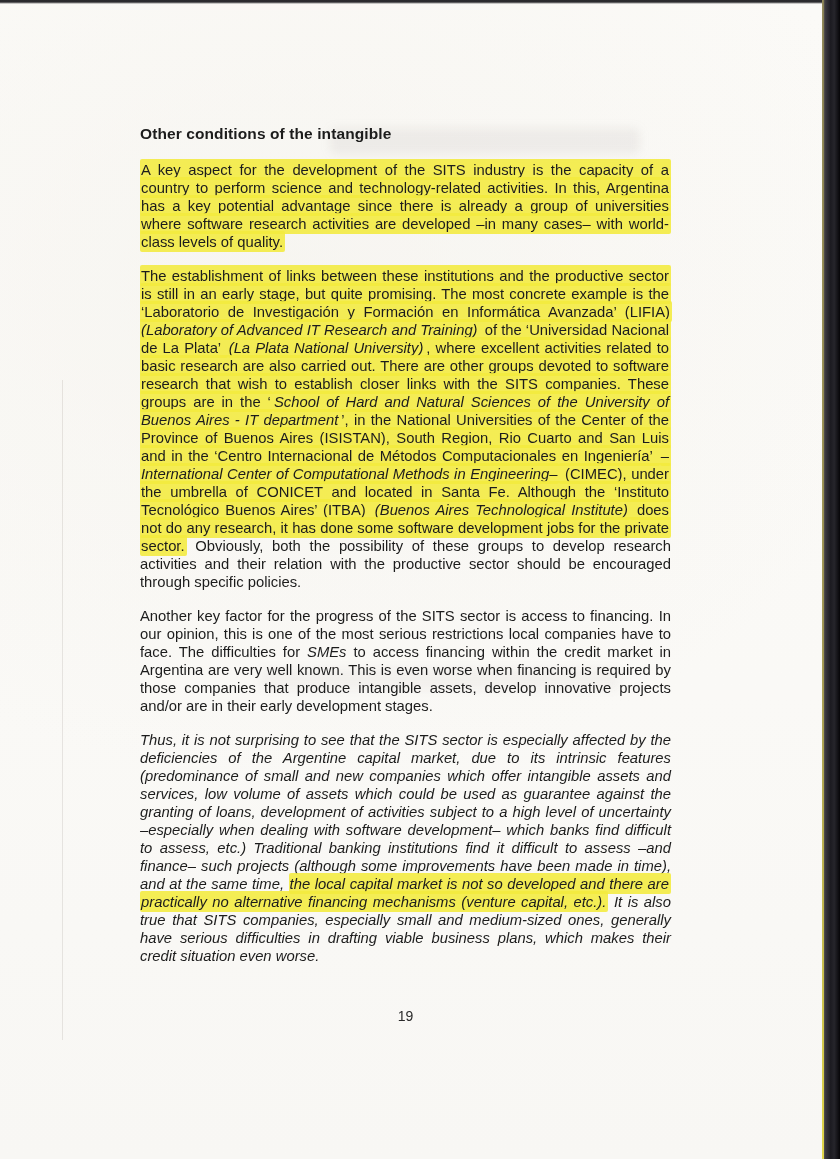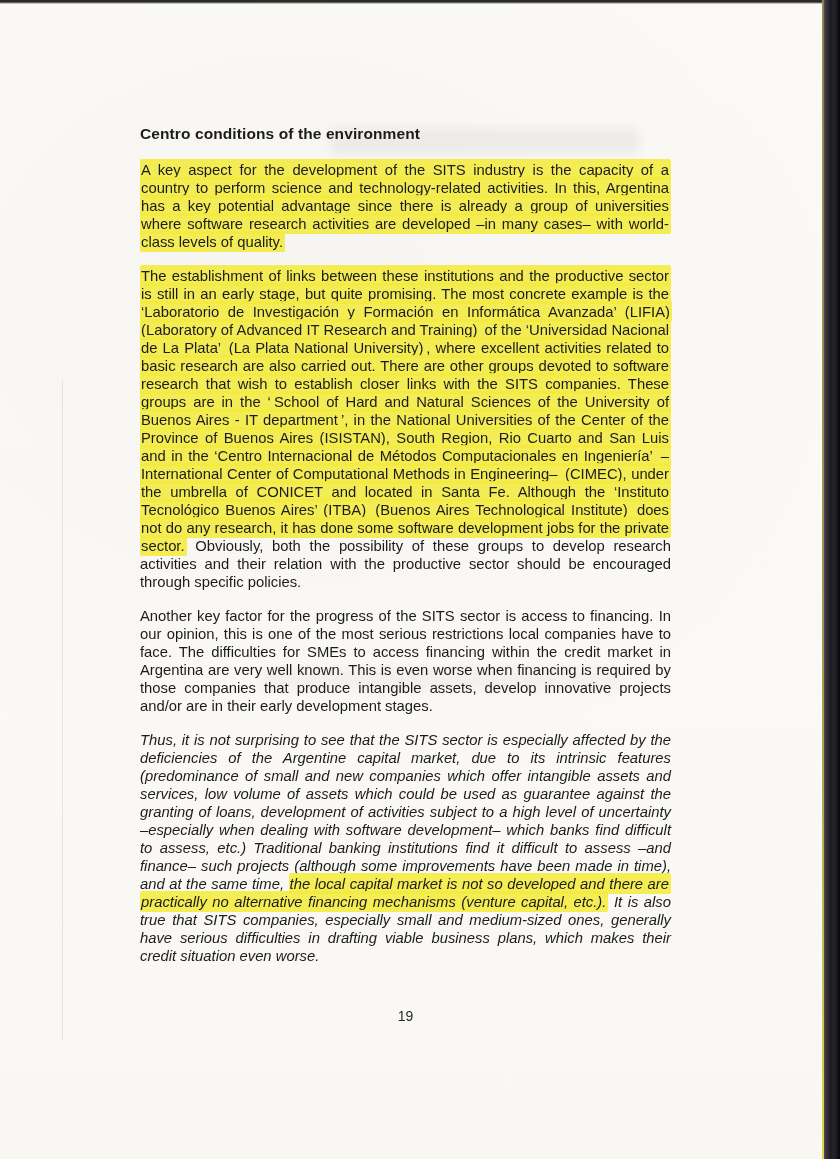--- a/index.html
+++ b/index.html
@@ -54,37 +54,37 @@
   }
   .para:last-child { margin-bottom: 0; font-style: italic; }
   mark {
     background: rgba(243,235,62,0.88);
     color: inherit;
     padding: 3px 2px 2px 1px;
     border-radius: 2px;
     box-decoration-break: clone;
     -webkit-box-decoration-break: clone;
   }
-  .italic { }
+  .italic { font-style: italic; }
   .pagenum {
     position: absolute; left: 140px; top: 1008px; width: 531px;
     text-align: center; font-size: 14px; color: #2a2a2a;
   }
 </style>
 </head>
 <body>
 
 <div class="scan">
   <div class="edge-top"></div>
   <div class="fold-line"></div>
   <div class="bleed bleed-a"></div>
   <div class="bleed bleed-b"></div>
 
   <div class="content">
-    <h1 class="heading">Centro conditions of the environment</h1>
+    <h1 class="heading">Other conditions of the intangible</h1>
     <div>
         <p class="para"><mark>A key aspect for the development of the SITS industry is the capacity of a country to perform science and technology-related activities.  In this, Argentina has a key potential advantage since there is already a group of universities where software research activities are developed –in many cases– with world-class levels of quality.</mark></p>
         <p class="para"><mark>The establishment of links between these institutions and the productive sector is still in an early stage, but quite promising. The most concrete example is the ‘Laboratorio de Investigación y Formación en Informática Avanzada’ (LIFIA) </mark><mark class="italic">(Laboratory of Advanced IT Research and Training)</mark><mark> of the ‘Universidad Nacional de La Plata’ </mark><mark class="italic">(La Plata National University)</mark><mark>, where excellent activities related to basic research are also carried out. There are other groups devoted to software research that wish to establish closer links with the SITS companies.  These groups are in the ‘</mark><mark class="italic">School of Hard and Natural Sciences of the University of Buenos Aires - IT department</mark><mark>’, in the National Universities of the Center of the Province of Buenos Aires (ISISTAN), South Region, Rio Cuarto and San Luis and in the ‘Centro Internacional de Métodos Computacionales en Ingeniería’ </mark><mark class="italic">–International Center of Computational Methods in Engineering–</mark><mark> (CIMEC), under the umbrella of CONICET and located in Santa Fe.  Although the ‘Instituto Tecnológico Buenos Aires’ (ITBA) </mark><mark class="italic">(Buenos Aires Technological Institute)</mark><mark> does not do any research, it has done some software development jobs for the private sector.</mark><span>  Obviously, both the possibility of these groups to develop research activities and their relation with the productive sector should be encouraged through specific policies.</span></p>
         <p class="para"><span>Another key factor for the progress of the SITS sector is access to financing. In our opinion, this is one of the most serious restrictions local companies have to face. The difficulties for </span><span class="italic">SMEs</span><span> to access financing within the credit market in Argentina are very well known. This is even worse when financing is required by those companies that produce intangible assets, develop innovative projects and/or are in their early development stages.</span></p>
         <p class="para"><span>Thus, it is not surprising to see that the SITS sector is especially affected by the deficiencies of the Argentine capital market, due to its intrinsic features (predominance of small and new companies which offer intangible assets and services, low volume of assets which could be used as guarantee against the granting of loans, development of activities subject to a high level of uncertainty –especially when dealing with software development– which banks find difficult to assess, etc.)  Traditional banking institutions find it difficult to assess –and finance– such projects (although some improvements have been made in time), and at the same time, </span><mark>the local capital market is not so developed and there are practically no alternative financing mechanisms (venture capital, etc.).</mark><span> It is also true that SITS companies, especially small and medium-sized ones, generally have serious difficulties in drafting viable business plans, which makes their credit situation even worse.</span></p>
       </div>
   </div>
 
   <div class="pagenum">19</div>
 

